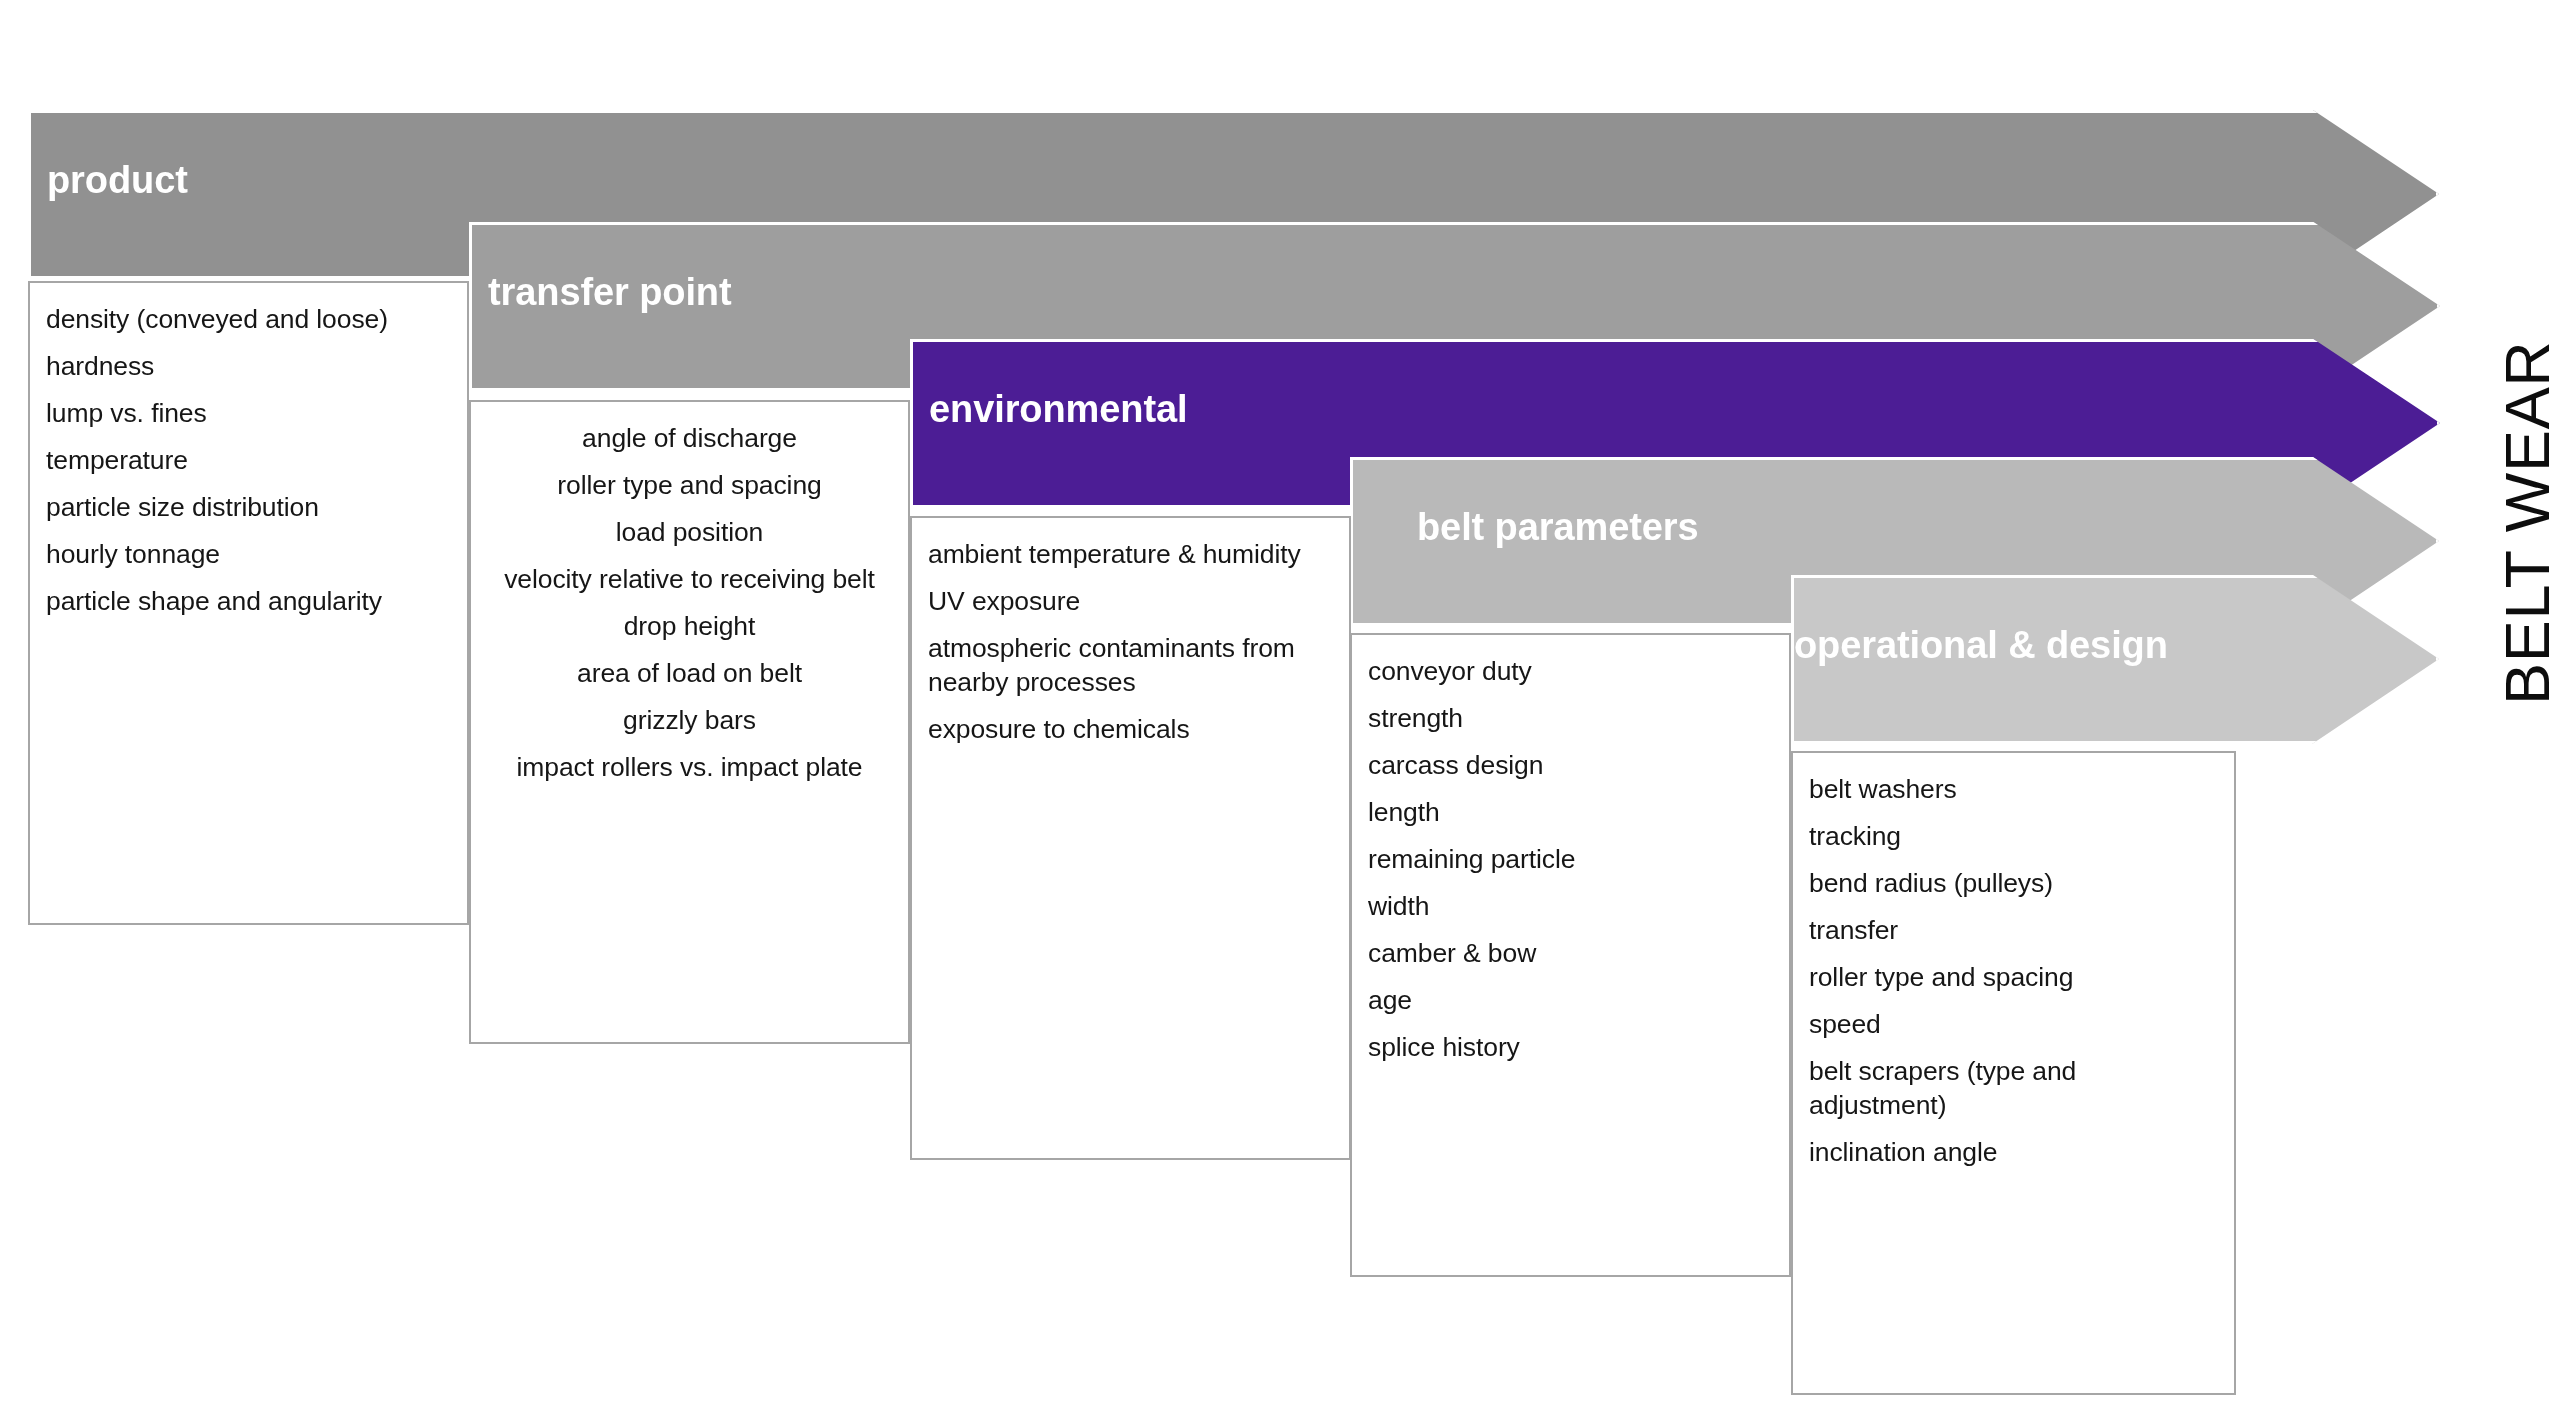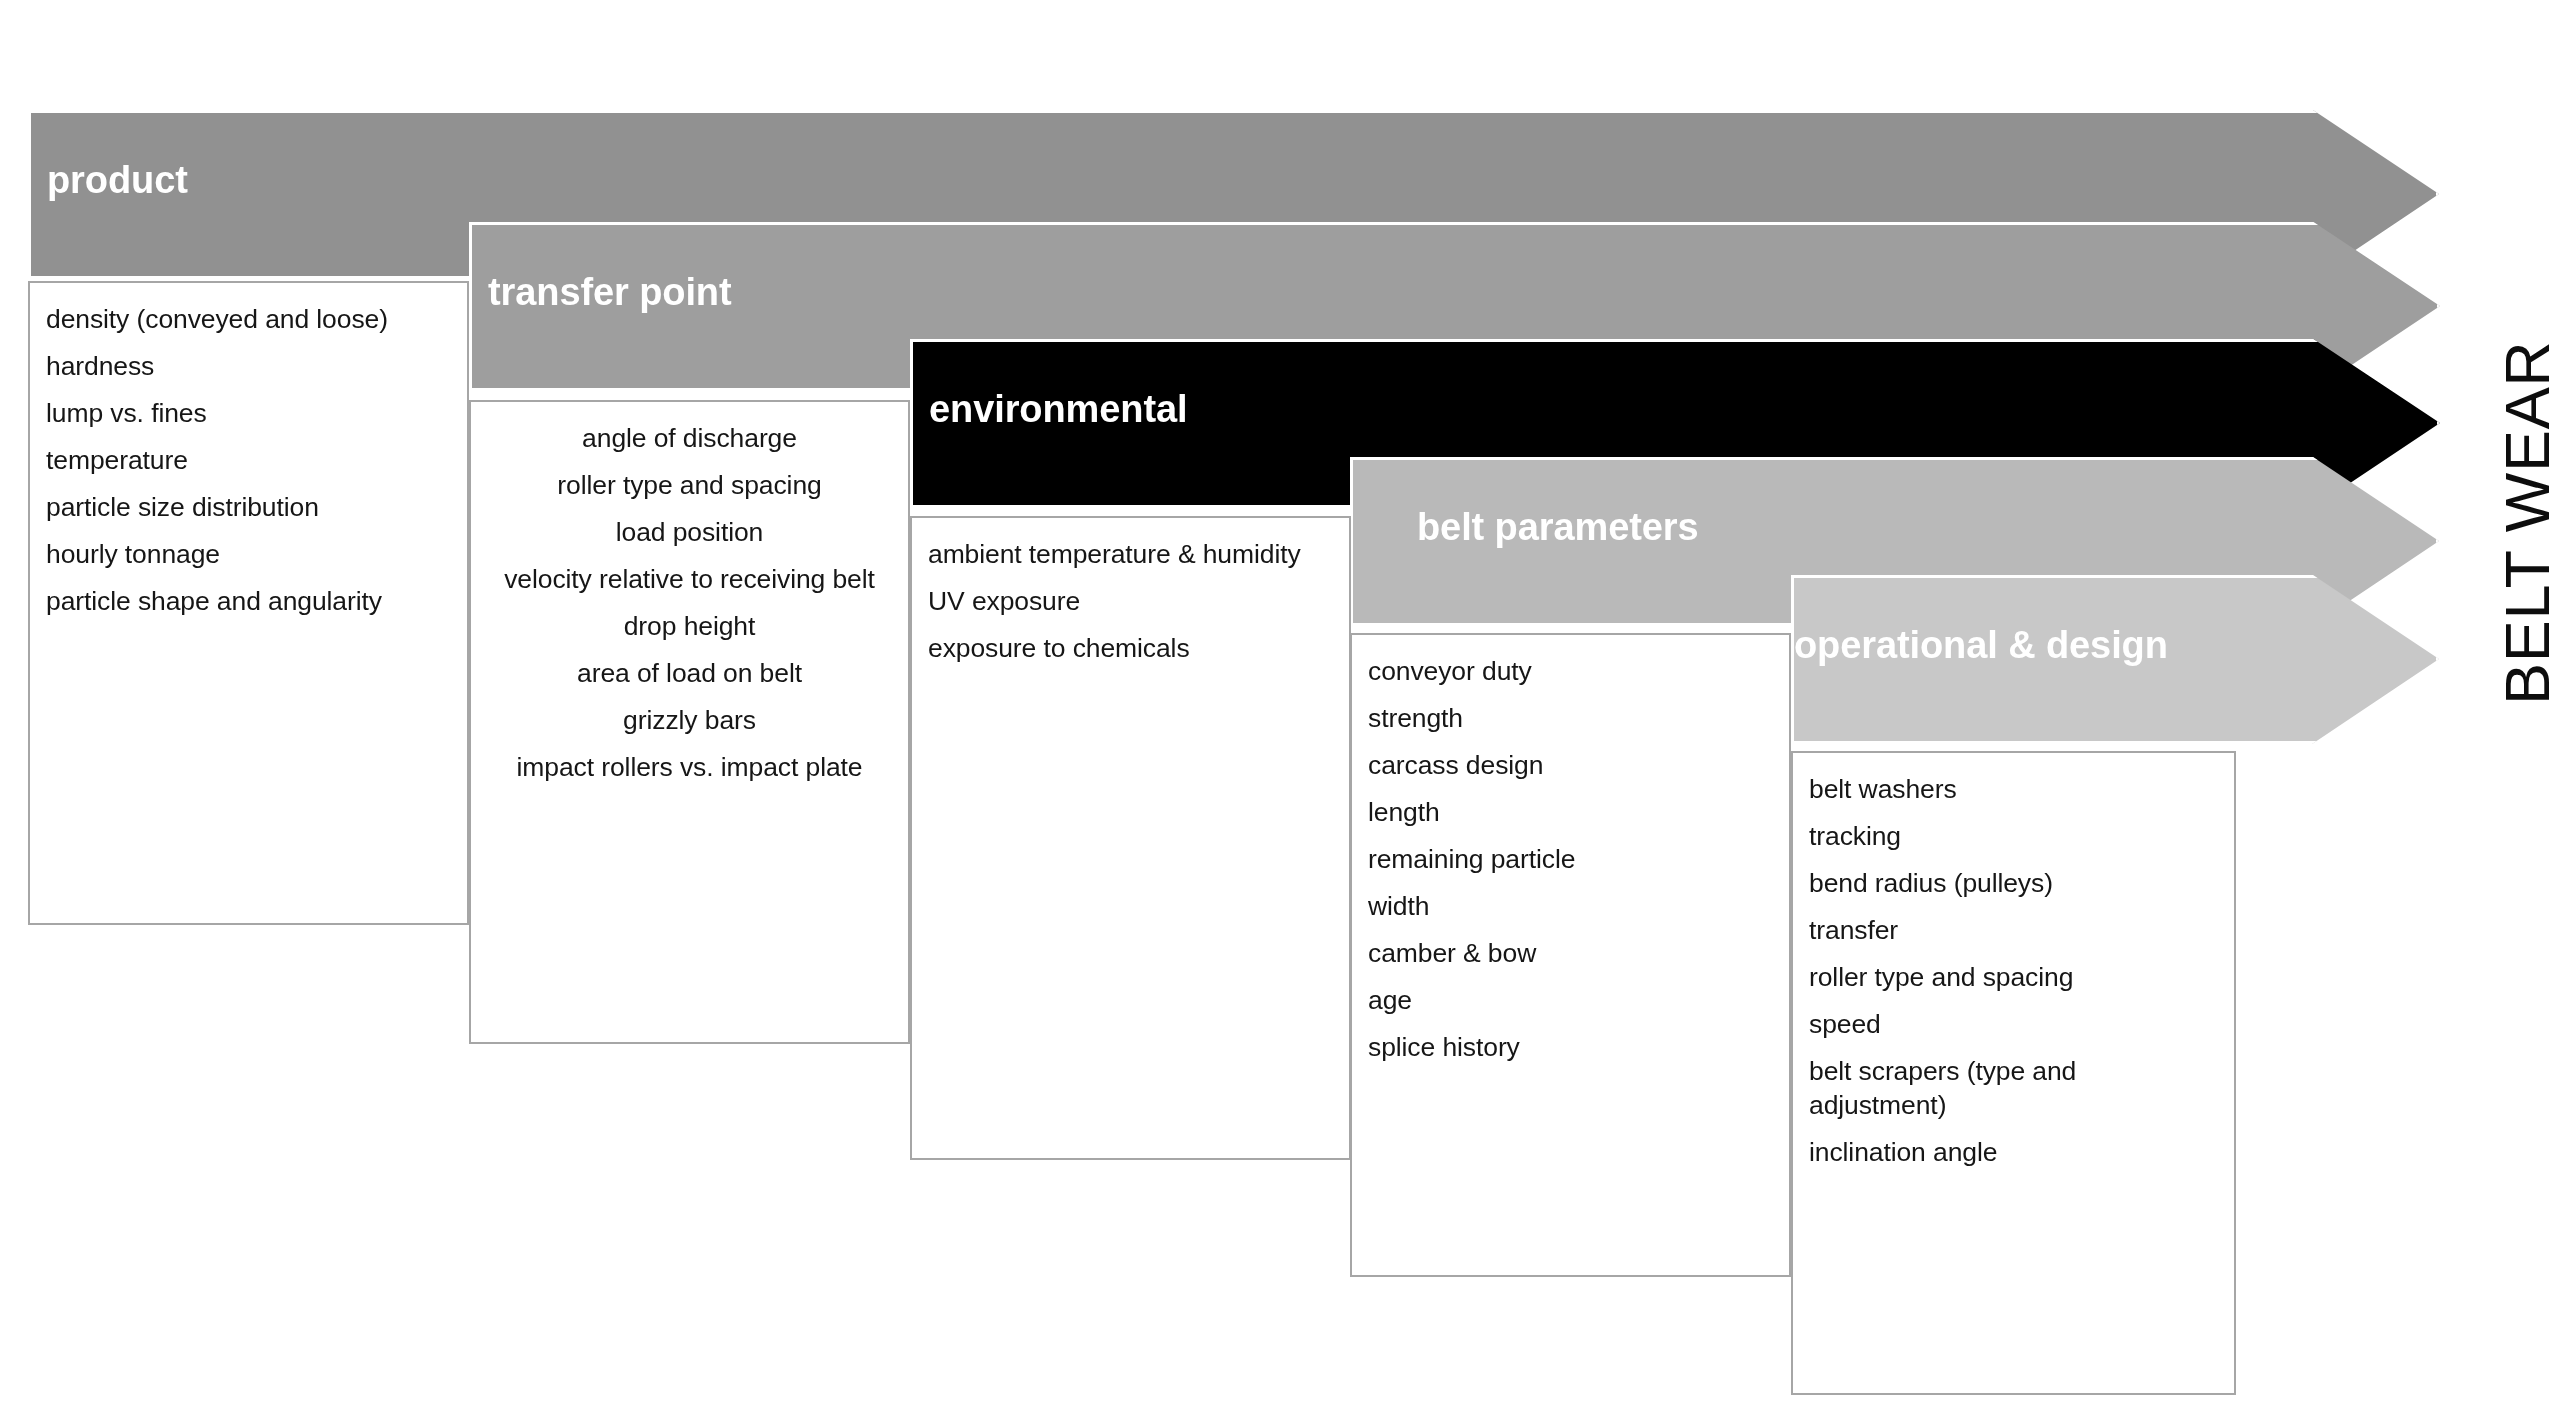--- a/index.html
+++ b/index.html
@@ -63,21 +63,21 @@
     <span class="arrow-label" style="left:16px;top:46px;font-size:38px;">product</span>
   </div>
 
   <div class="arrow" id="arrow-2" style="left:469px;top:222px;width:1971px;height:169px;
               background:#9e9e9e;
               clip-path:polygon(0 0, 1697px 0, 1697px -98px, 1971px 84px, 1697px 267px, 1697px 169px, 0 169px);">
     <span class="arrow-label" style="left:16px;top:46px;font-size:38px;">transfer point</span>
   </div>
 
   <div class="arrow" id="arrow-3" style="left:910px;top:339px;width:1530px;height:169px;
-              background:#000000;
+              background:#4c1d95;
               clip-path:polygon(0 0, 1256px 0, 1256px -98px, 1530px 84px, 1256px 267px, 1256px 169px, 0 169px);">
     <span class="arrow-label" style="left:16px;top:46px;font-size:38px;">environmental</span>
   </div>
 
   <div class="arrow" id="arrow-4" style="left:1350px;top:457px;width:1089px;height:169px;
               background:#b9b9b9;
               clip-path:polygon(0 0, 816px 0, 816px -98px, 1089px 84px, 816px 267px, 816px 169px, 0 169px);">
     <span class="arrow-label" style="left:16px;top:46px;font-size:38px;margin-left:48px;">belt parameters</span>
   </div>
 
@@ -104,20 +104,21 @@
     <p class="item">velocity relative to receiving belt</p>
     <p class="item">drop height</p>
     <p class="item">area of load on belt</p>
     <p class="item">grizzly bars</p>
     <p class="item">impact rollers vs. impact plate</p>
   </div>
 
   <div class="listbox" style="left:910px;top:516px;width:441px;height:644px;font-size:26.5px;">
     <p class="item">ambient temperature &amp; humidity</p>
     <p class="item">UV exposure</p>
+    <p class="item">atmospheric contaminants from nearby processes</p>
     <p class="item">exposure to chemicals</p>
   </div>
 
   <div class="listbox" style="left:1350px;top:633px;width:441px;height:644px;font-size:26.5px;">
     <p class="item">conveyor duty</p>
     <p class="item">strength</p>
     <p class="item">carcass design</p>
     <p class="item">length</p>
     <p class="item">remaining particle</p>
     <p class="item">width</p>

